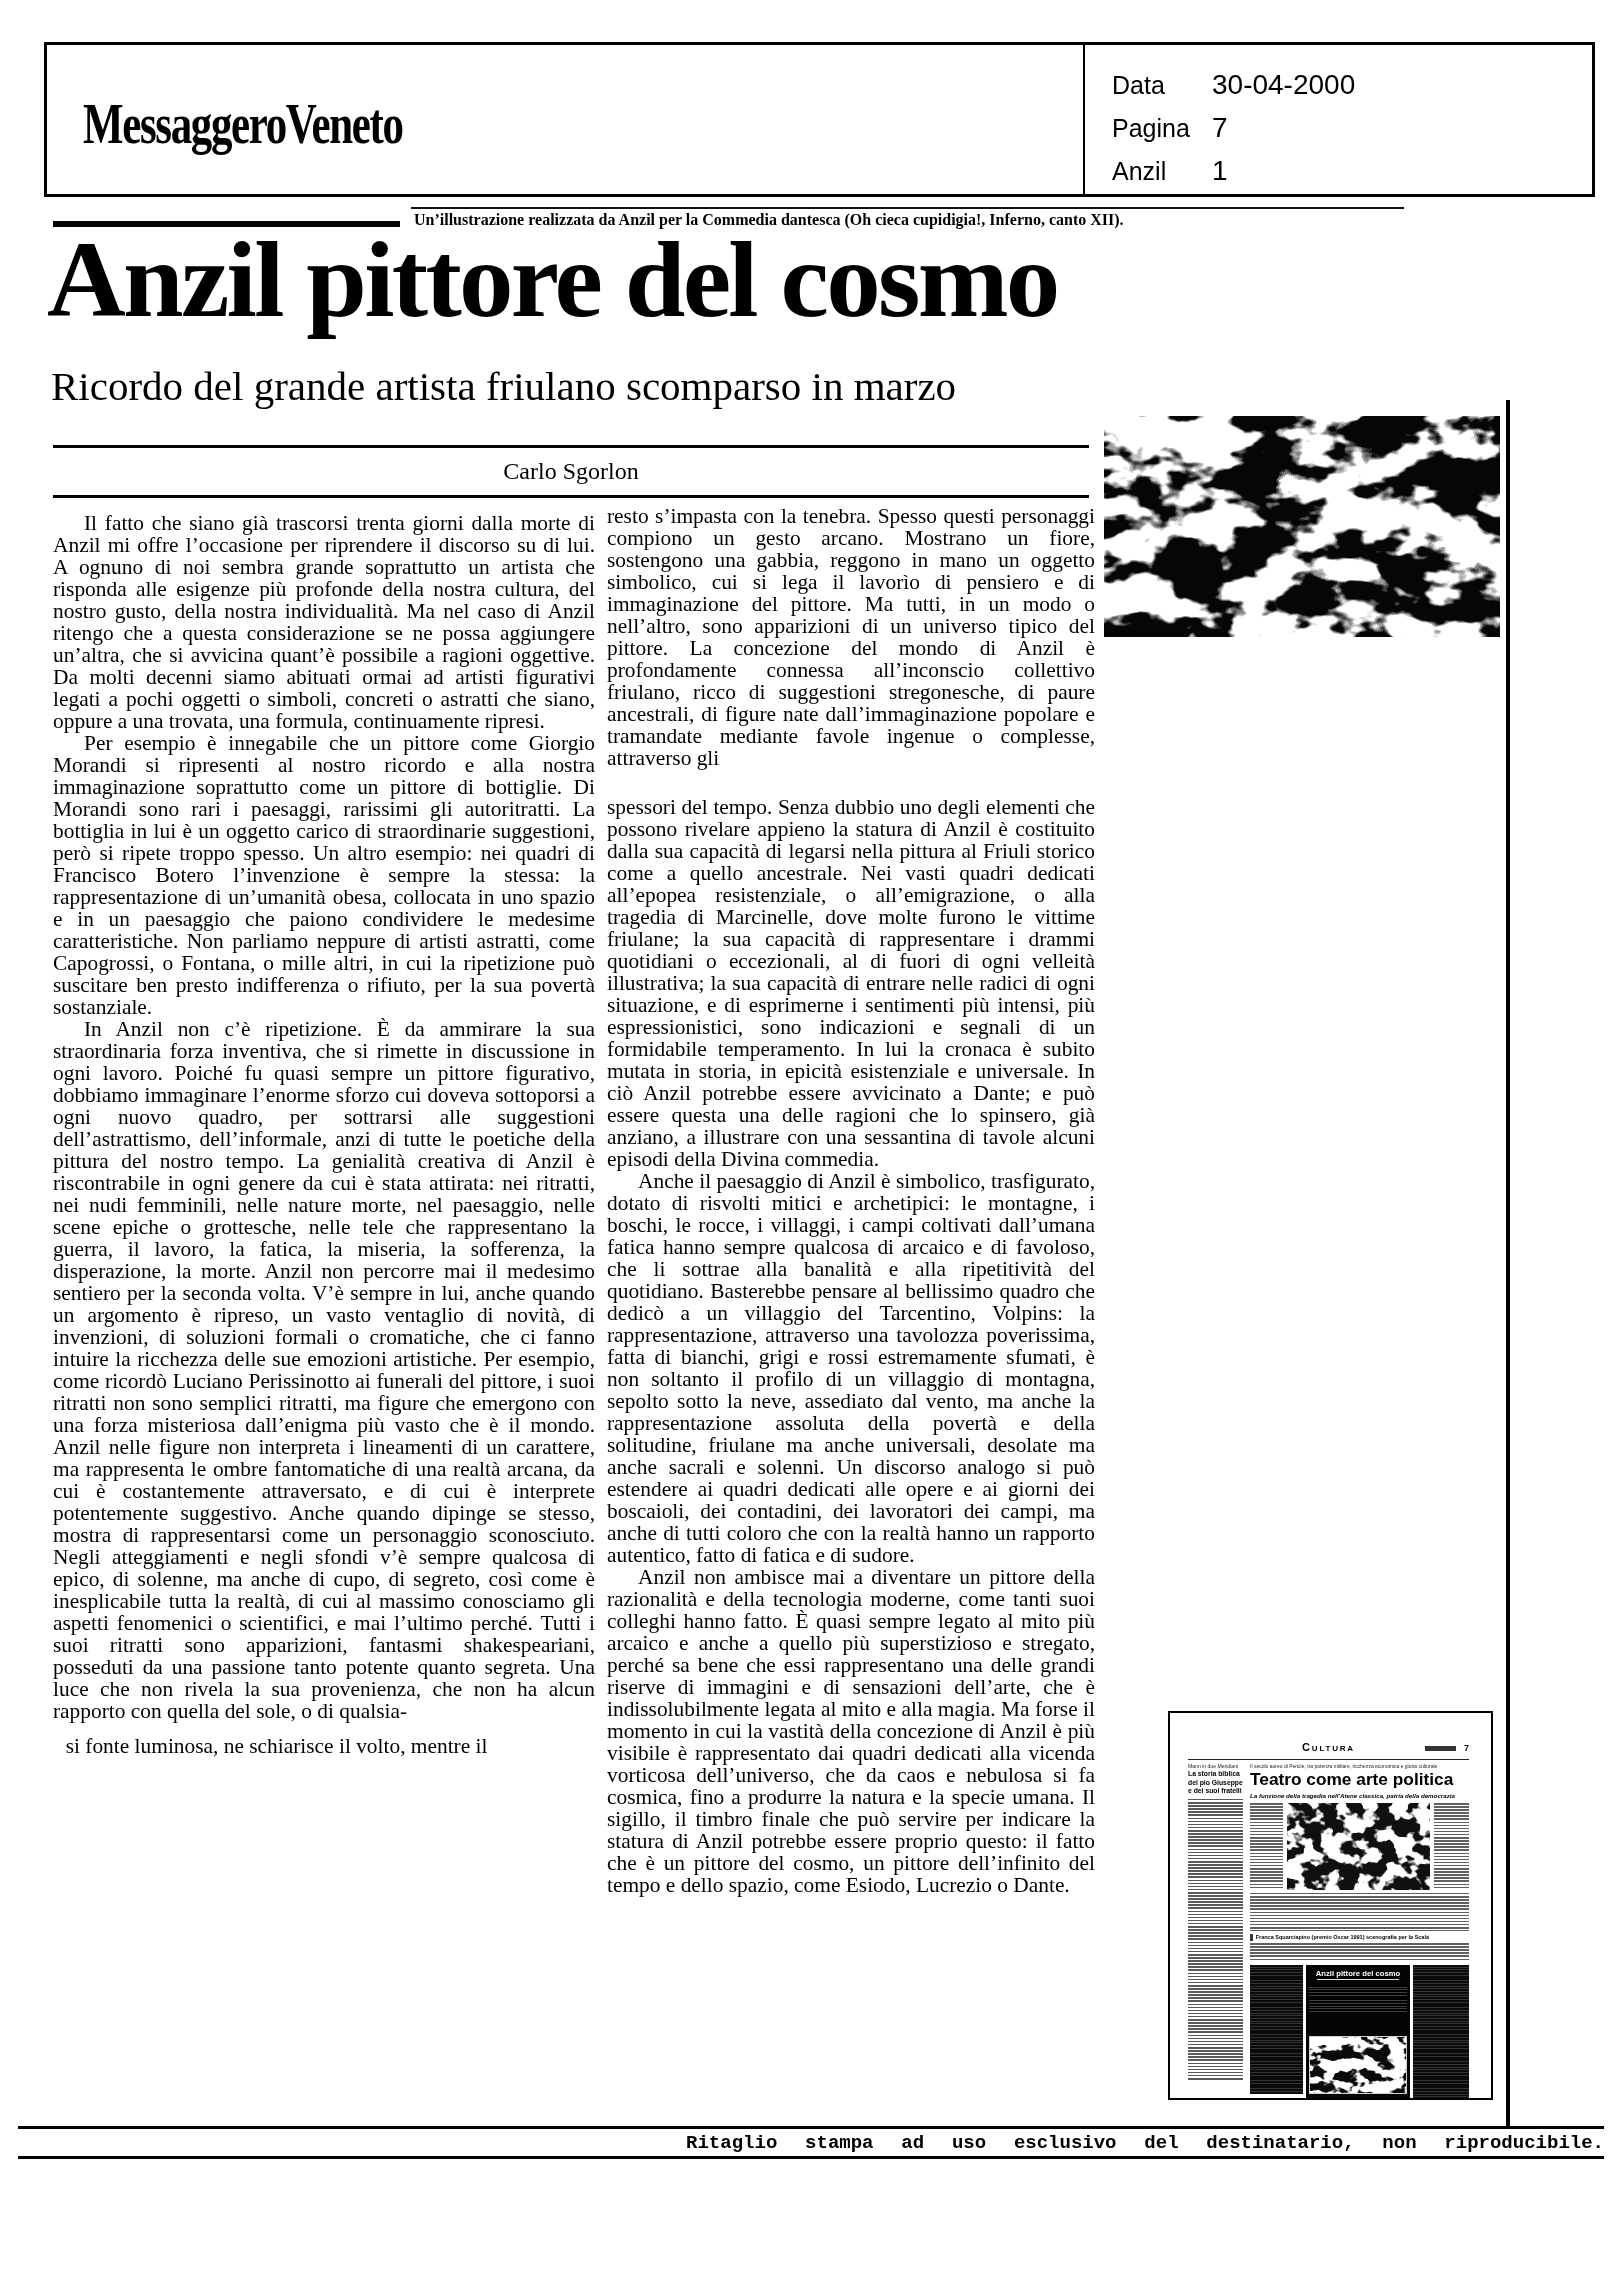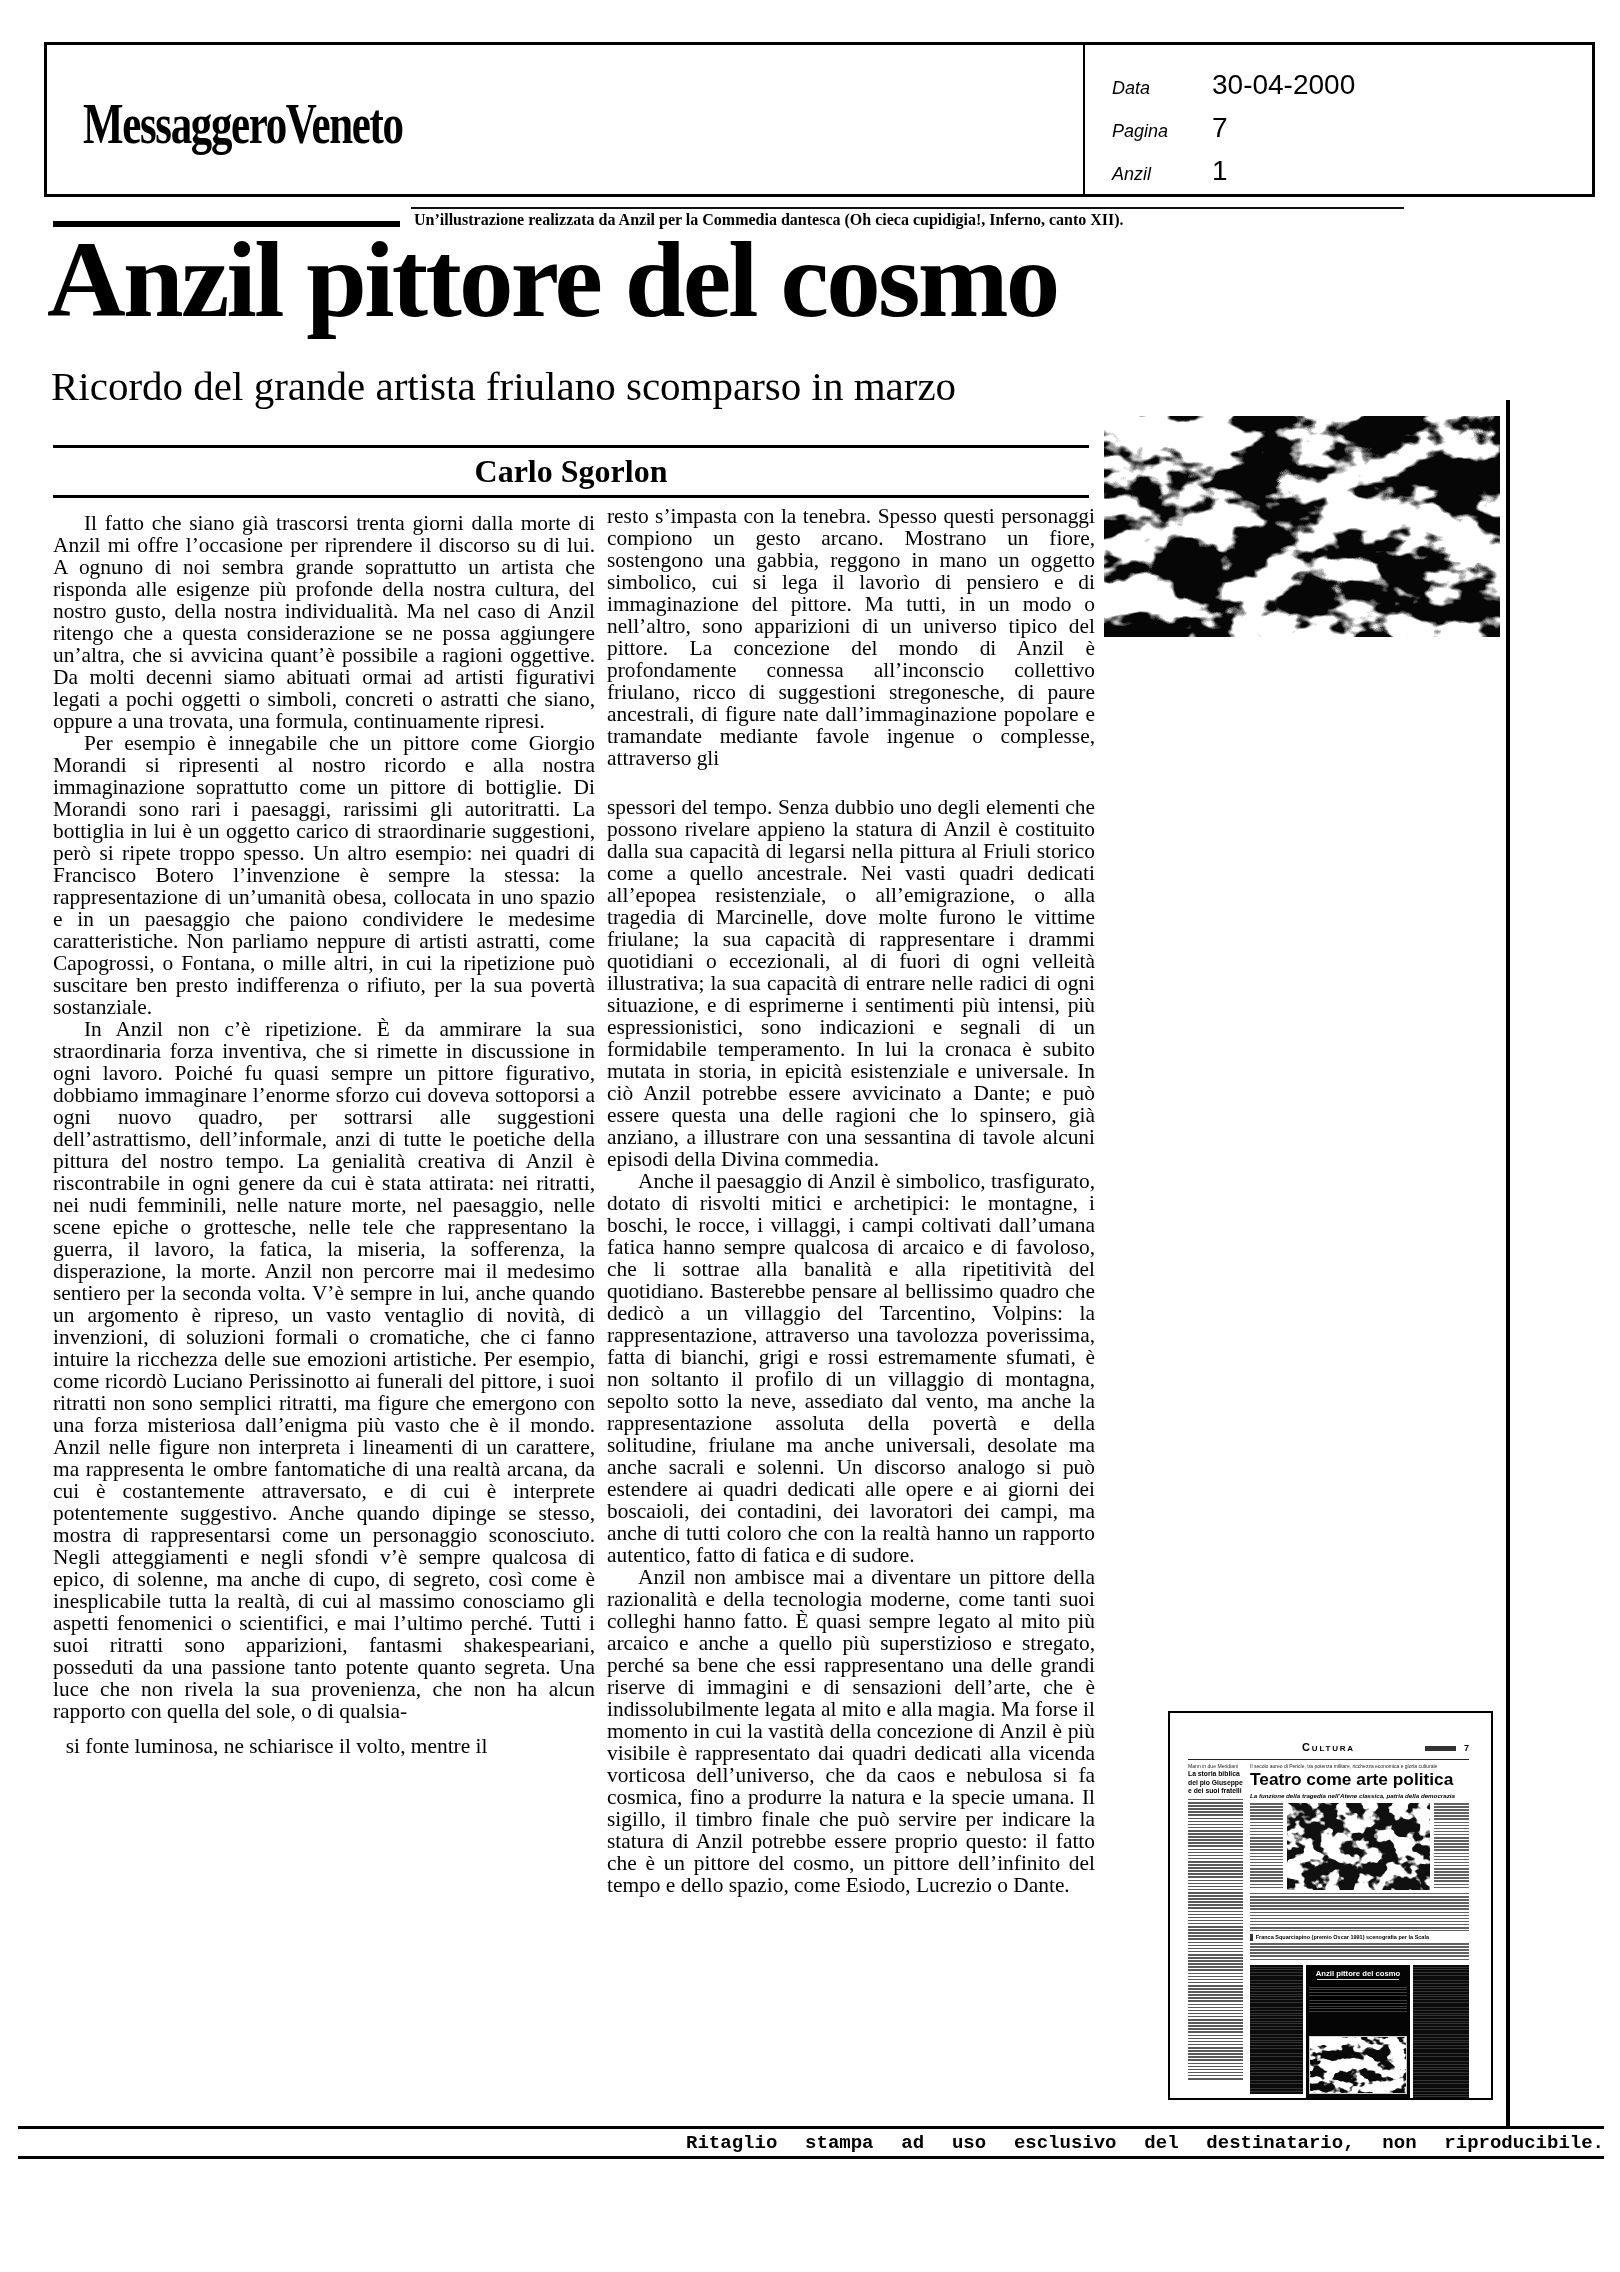--- a/index.html
+++ b/index.html
@@ -8,38 +8,38 @@
 
   
   .header-box{position:absolute;left:44px;top:42px;width:1551px;height:155px;
               border:3.6px solid #000;box-sizing:border-box;display:flex;background:#fff;}
   .logo-cell{flex:1;position:relative;}
   .logo{position:absolute;left:36px;top:45px;font-size:58px;font-weight:bold;
         letter-spacing:-1.8px;transform:scaleX(.74);transform-origin:left center;white-space:nowrap;}
   .meta-cell{width:509px;border-left:2.7px solid #000;box-sizing:border-box;padding:23.6px 0 0 27px;
              font-family:"Liberation Sans",sans-serif;}
   .meta-row{display:flex;align-items:baseline;margin-bottom:11px;}
-  .meta-label{width:100px;font-size:18px;font-style:italic;}
+  .meta-label{width:100px;font-size:25px;}
   .meta-value{font-size:28px;}
 
   
   .caption-topline{position:absolute;left:411px;top:207px;width:993px;height:1.8px;background:#111;}
   .caption-rule{position:absolute;left:53px;top:221px;width:347px;height:5.5px;background:#000;}
   .photo-caption{position:absolute;left:414px;top:211px;font-size:16px;font-weight:bold;
                  white-space:nowrap;}
 
   
   .article-title{position:absolute;left:47px;top:225px;font-size:109px;font-weight:bold;
                  letter-spacing:-2.7px;line-height:1;white-space:nowrap;}
   .article-subtitle{position:absolute;left:51px;top:364px;font-size:41px;line-height:1.1;
                     white-space:nowrap;}
   .byline-box{position:absolute;left:53px;top:445px;width:1036px;height:53px;box-sizing:border-box;
               border-top:3.6px solid #000;border-bottom:3.6px solid #000;
               display:flex;align-items:center;justify-content:center;}
-  .byline{font-size:32px;font-weight:bold;}
+  .byline{font-size:24px;font-weight:normal;}
 
   
   .bodycol{position:absolute;font-size:21.4px;line-height:22px;text-align:justify;
            overflow:hidden;hyphens:auto;-webkit-hyphens:auto;}
   .col1{left:53px;top:512px;width:542px;height:1614px;}
   .col2{left:607px;top:505px;width:488px;height:1536px;}
   .bodycol p{margin:0;padding:0;}
   .para{text-indent:31px;}
   .noindent{text-indent:0;}
   .gap-top{margin-top:27px !important;}

